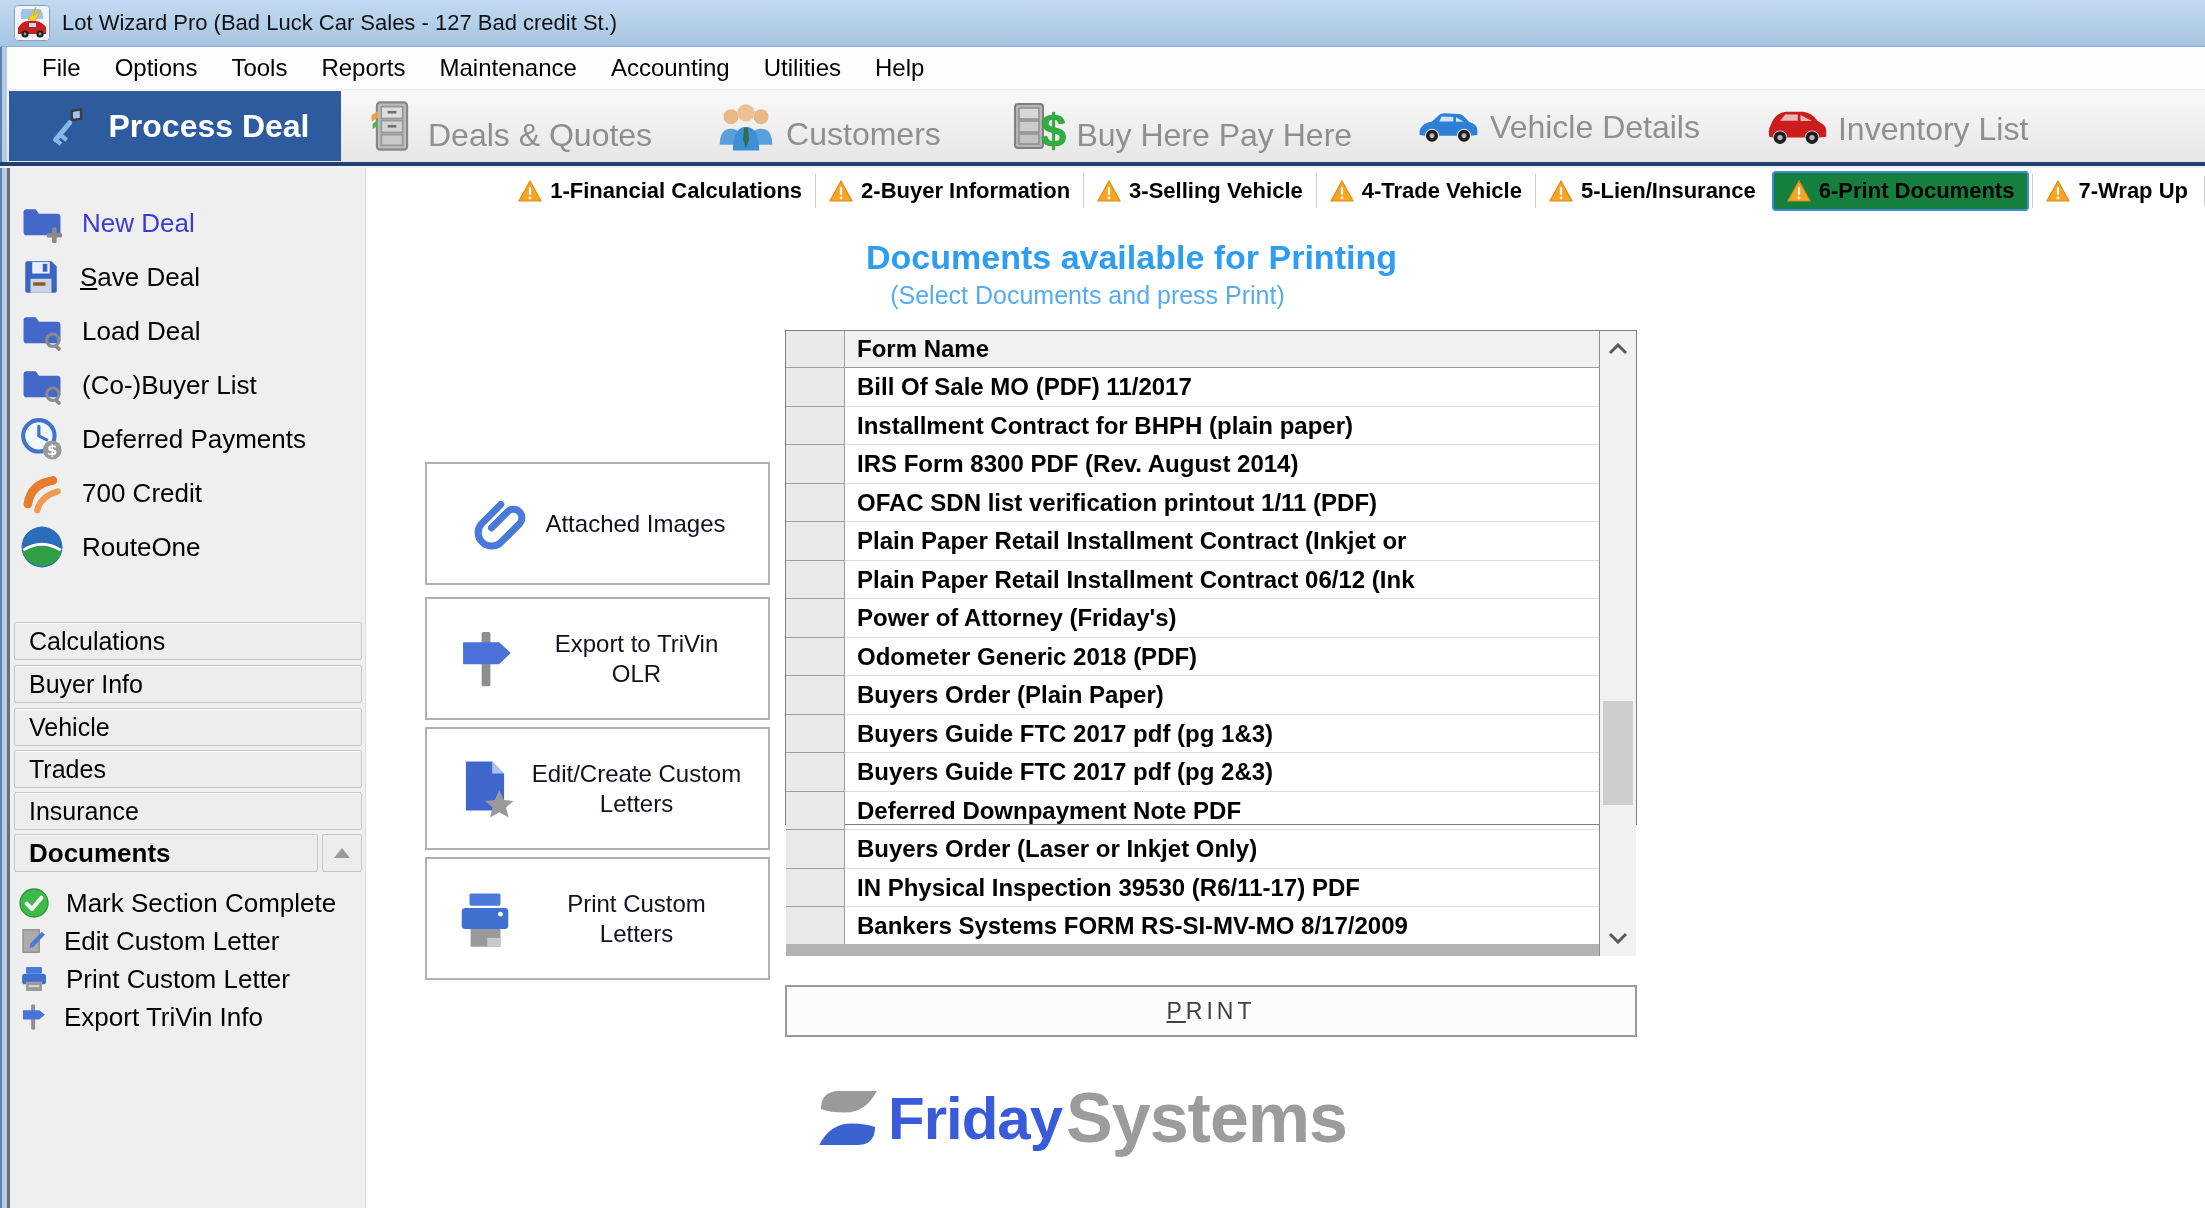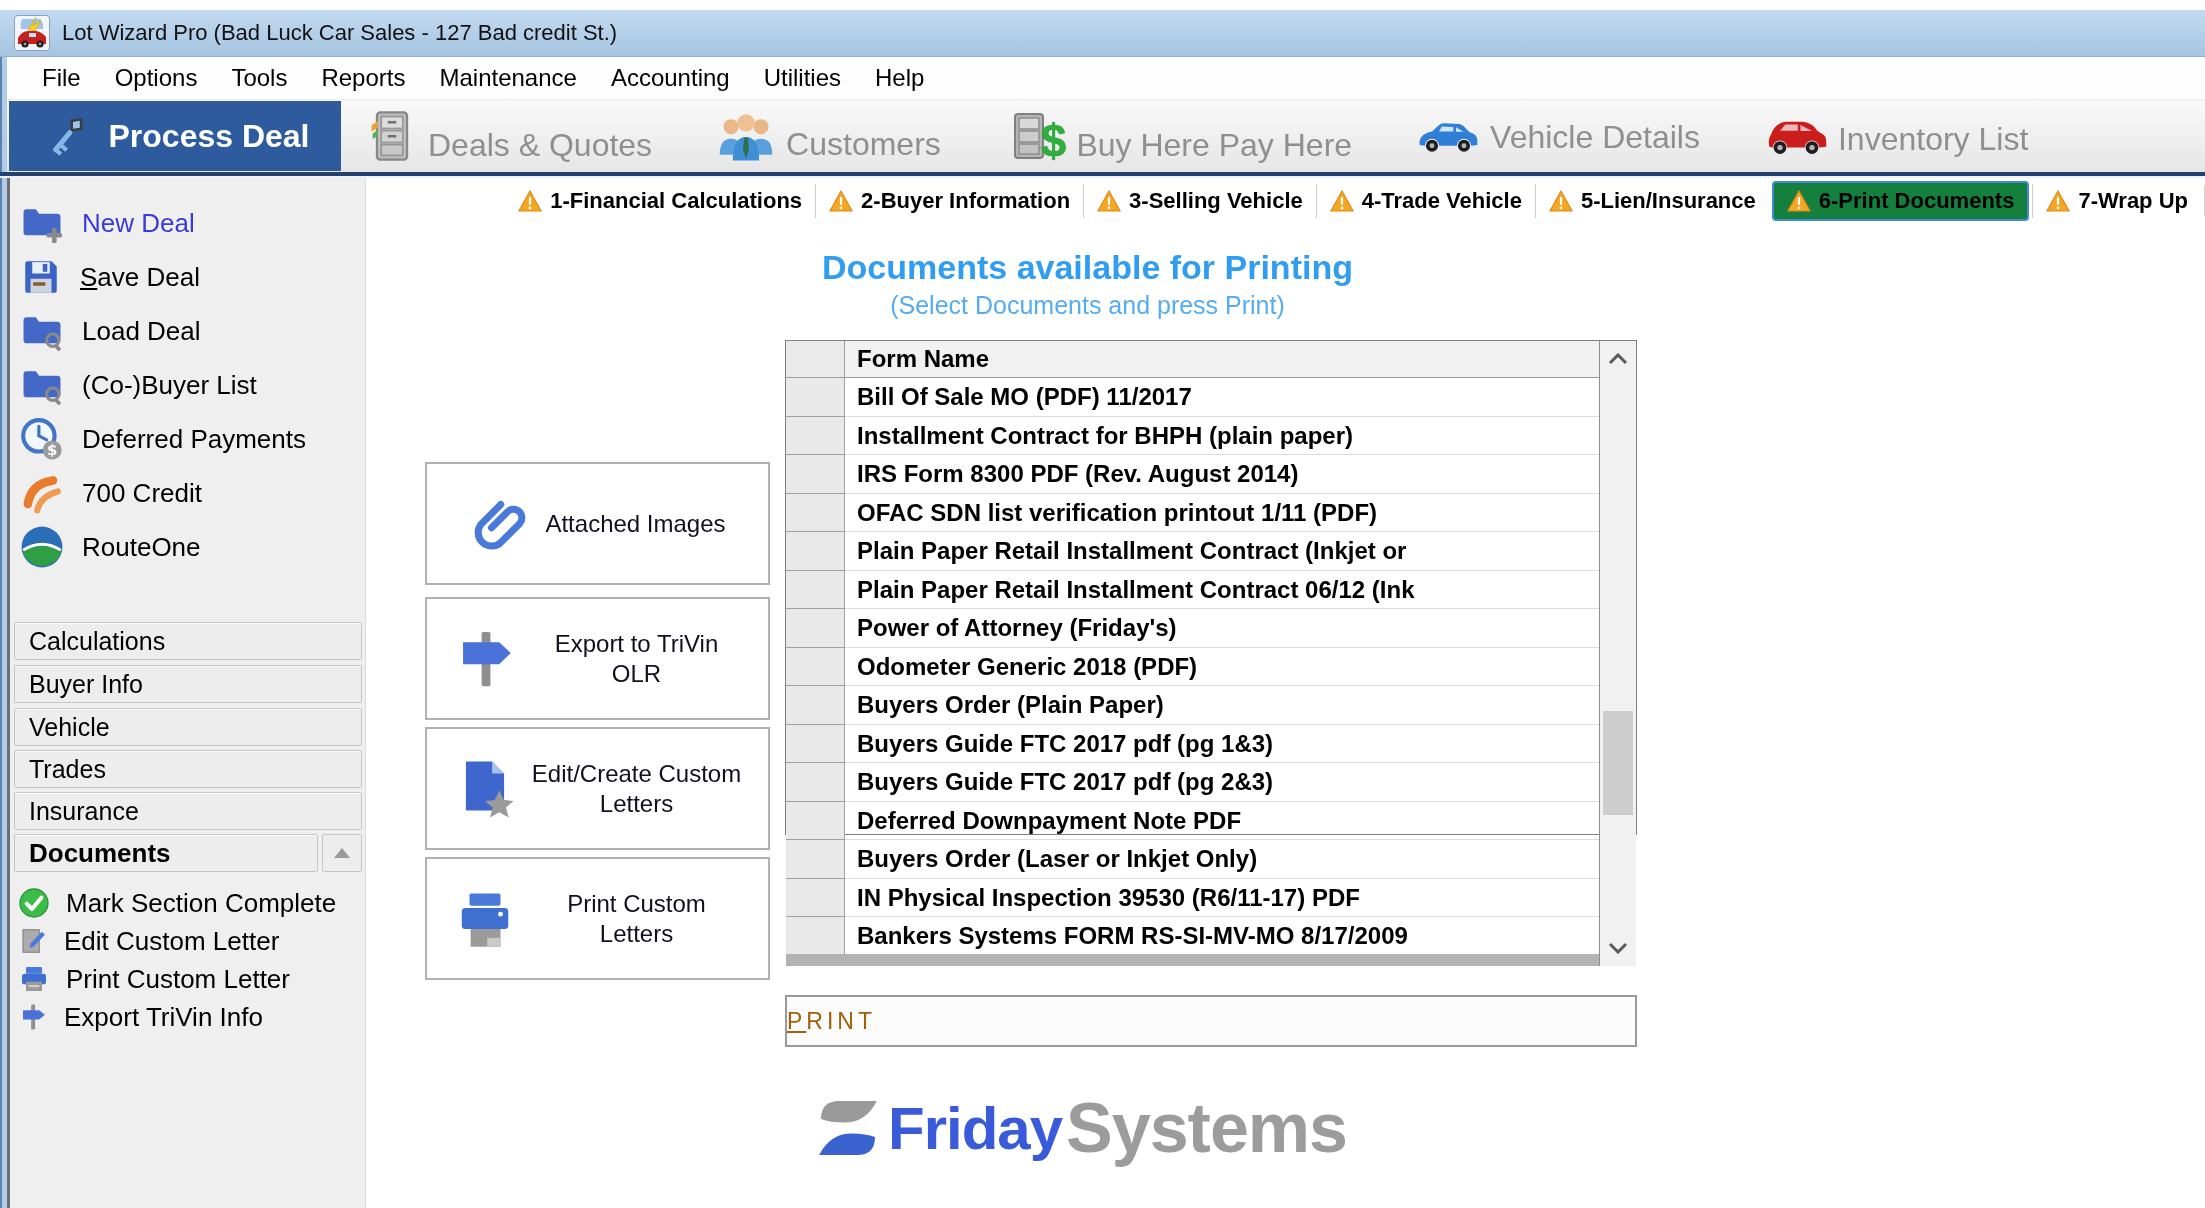--- a/index.html
+++ b/index.html
@@ -1,18 +1,18 @@
 <!DOCTYPE html>
 <html><head>
 <meta charset="utf-8">
 <style>
   html,body{margin:0;padding:0;background:#fff;}
   body{font-family:"Liberation Sans",sans-serif;-webkit-font-smoothing:antialiased;}
   .app{position:relative;width:2205px;height:1208px;overflow:hidden;background:#fff;}
-  .abs{position:absolute;margin-top:10px;}
+  .abs{position:absolute;}
   .ic svg{display:block;}
 
   
   .titlebar{left:0;top:0;width:2205px;height:47px;background:linear-gradient(#c3daf0,#a6c5e2);
     display:flex;align-items:center;gap:12px;padding-left:14px;box-sizing:border-box;
     border-bottom:1px solid #8fb0d2;}
   .titlebar .title{font-size:22px;color:#111;}
   .win-edge-outer{left:0;top:0;width:2px;height:1208px;background:#5b82ad;}
   .win-edge-inner{left:2px;top:44px;width:5px;height:1164px;background:#b0cce8;}
   .win-edge-line{left:7px;top:90px;width:3px;height:1118px;background:#6e6e6e;}
@@ -49,21 +49,21 @@
   .sb-section{position:absolute;left:14px;width:348px;height:38px;background:#ededed;border:1px solid #c6c6c6;
     border-radius:2px;box-shadow:inset 0 1px 0 #fbfbfb;display:flex;align-items:center;padding-left:14px;box-sizing:border-box;
     font-size:25px;color:#000;}
   .sb-section.active{width:304px;font-weight:bold;font-size:26px;}
   .sb-arrow-btn{position:absolute;left:322px;width:40px;height:38px;background:#ededed;border:1px solid #c6c6c6;border-radius:2px;
     display:flex;align-items:center;justify-content:center;box-sizing:border-box;}
   .sb-tool{position:absolute;left:18px;width:340px;height:34px;display:flex;align-items:center;gap:16px;}
   .sb-tool .lbl{font-size:26px;color:#000;white-space:nowrap;}
 
   
-  .heading{left:365px;top:238px;width:1445px;text-align:center;font-size:34px;font-weight:bold;color:#2f9df2;}
+  .heading{left:365px;top:238px;width:1445px;text-align:center;font-size:34px;font-weight:bold;color:#2f9df2;padding-left:44px;}
   .subheading{left:365px;top:281px;width:1445px;text-align:center;font-size:25px;color:#55acf2;}
 
   .action-btn{position:absolute;left:425px;width:345px;height:123px;background:#fff;border:2px solid #b1b1b1;
     display:flex;align-items:center;justify-content:center;gap:16px;box-sizing:border-box;padding:0 14px;}
   .action-btn .lbl{font-size:24px;color:#10101e;text-align:center;max-width:210px;line-height:1.25;}
 
   
   .tbl{left:785px;top:330px;width:852px;height:495px;background:#fff;border:1px solid #7f7f7f;box-sizing:border-box;}
   .tbl-rows{position:absolute;left:0;top:0;width:813px;height:625px;}
   .trow{display:flex;height:38.5px;box-sizing:border-box;}
@@ -72,21 +72,21 @@
     border-bottom:1px solid #dcdcdc;white-space:nowrap;overflow:hidden;box-sizing:border-box;}
   .trow.head{height:37px;}
   .trow.head .name{background:#f1f1f1;border-bottom:1px solid #9a9a9a;line-height:36px;}
   .trow.head .sel{background:#eaeaea;}
   .tbl-bottom{position:absolute;left:0;top:613px;width:813px;height:12px;background:#b3b3b3;}
   .vscroll{position:absolute;right:0;top:0;width:37px;height:625px;background:#f1f1f1;border-left:1px solid #8d8d8d;box-sizing:border-box;}
   .vs-btn{position:absolute;left:0;width:36px;height:36px;display:flex;align-items:center;justify-content:center;}
   .vs-thumb{position:absolute;left:3px;top:370px;width:30px;height:104px;background:#cdcdcd;}
 
   .print-btn{left:785px;top:985px;width:852px;height:52px;background:#fcfcfc;border:2px solid #9a9a9a;box-sizing:border-box;
-    display:flex;align-items:center;font-size:23px;letter-spacing:4px;color:#a16207;}
+    display:flex;align-items:center;justify-content:center;font-size:23px;letter-spacing:4px;color:#404040;}
 
   
   .logo{left:812px;top:1078px;display:flex;align-items:center;gap:4px;}
   .logo .t1{font-size:60px;font-weight:bold;color:#3a5bd9;letter-spacing:-1px;}
   .logo .t2{font-size:70px;font-weight:bold;color:#9c9c9c;letter-spacing:-1px;}
 </style>
 </head>
 <body>
 
 <div class="app">

